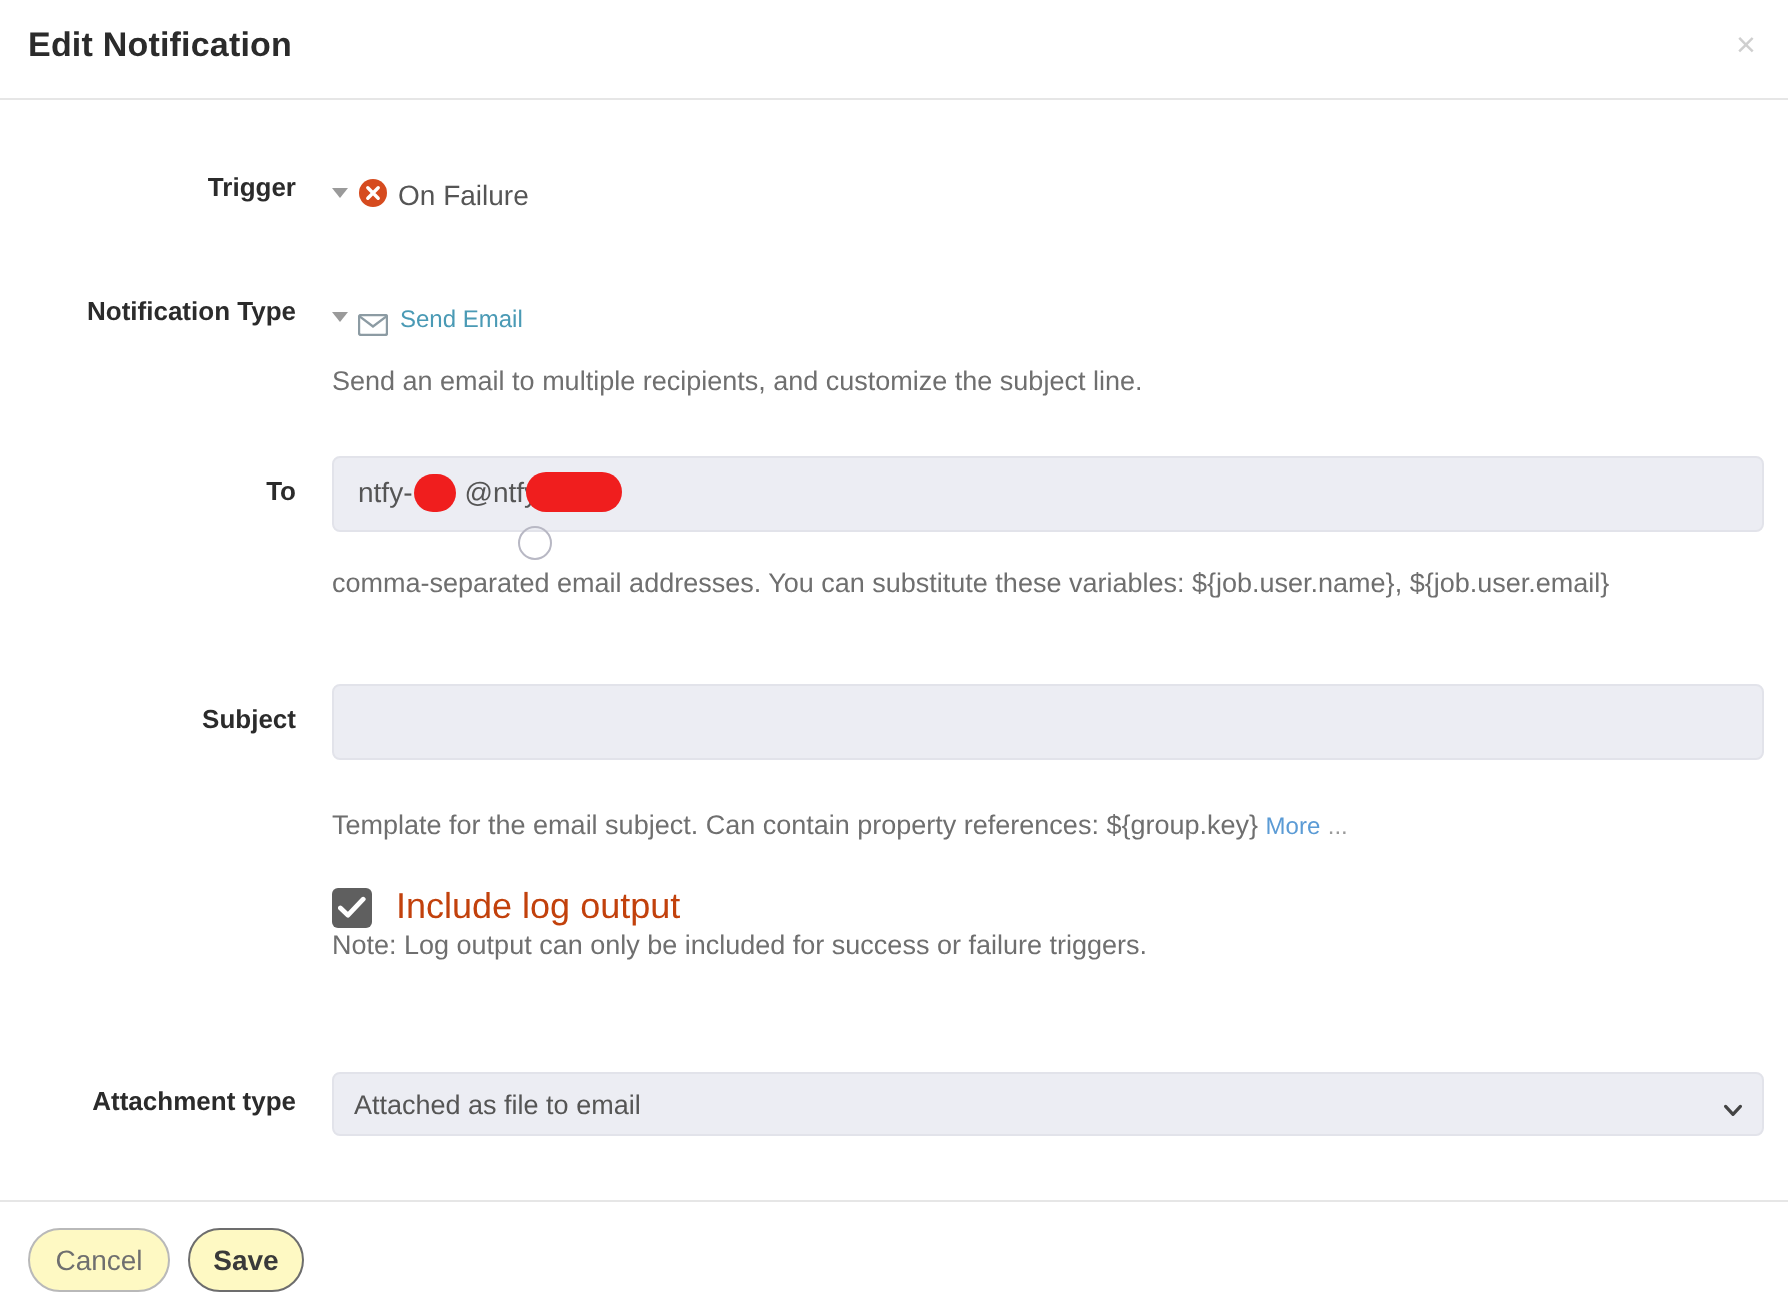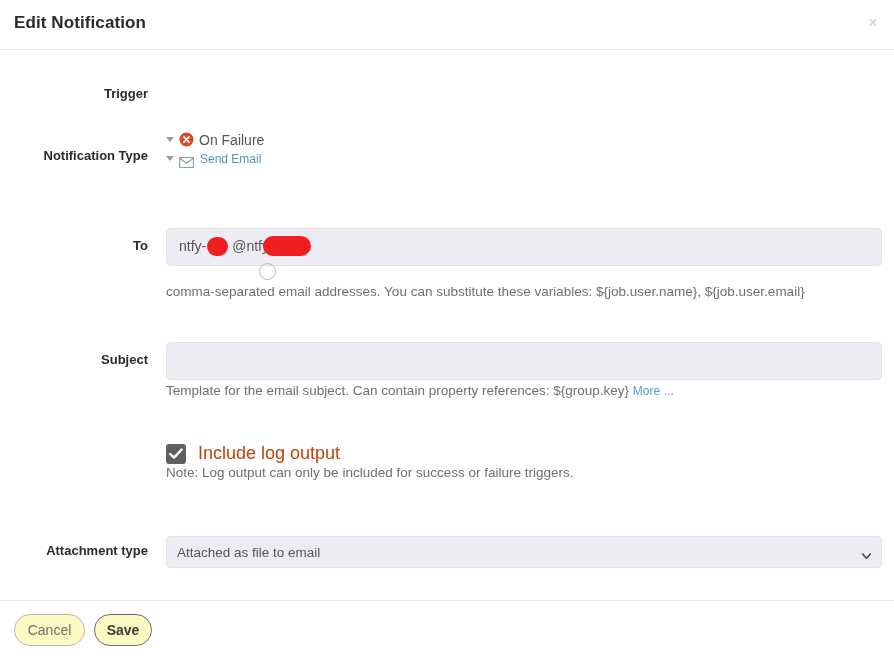--- a/index.html
+++ b/index.html
@@ -255,39 +255,40 @@
 
 <div class="modal-header">
   <div class="modal-title">Edit Notification</div>
   <div class="close-icon">×</div>
 </div>
 
 <div class="modal-body">
 
   <div class="form-row" style="top:36px;">
     <div class="form-label">Trigger</div>
-    <div class="field-col" style="top:0;margin-top:43px;">
+    <div class="field-col" style="top:0;">
       <div class="trigger-line">
         <span class="caret-down"></span><span class="fail-icon"><svg width="15" height="15" viewBox="0 0 15 15">
               <circle cx="7.5" cy="7.5" r="7" fill="#d64b1f"></circle>
               <path d="M4.9 4.9 L10.1 10.1 M10.1 4.9 L4.9 10.1" stroke="#ffffff" stroke-width="1.7" stroke-linecap="round"></path>
             </svg></span><span class="trigger-text">On Failure</span>
       </div>
     </div>
   </div>
 
   <div class="form-row" style="top:98px;">
     <div class="form-label">Notification Type</div>
     <div class="field-col" style="top:0;">
       <div class="nt-line">
         <span class="caret-down"></span><span class="env-icon"><svg width="15" height="11" viewBox="0 0 15 11">
               <rect x="0.5" y="0.5" width="14" height="10" rx="1" fill="#ffffff" stroke="#8c9ba3" stroke-width="1.2"></rect>
               <path d="M0.8 1.2 L7.5 6.2 L14.2 1.2" fill="none" stroke="#8c9ba3" stroke-width="1.2"></path>
             </svg></span><span class="link-teal">Send Email</span>
       </div>
+      <div class="help-text" style="margin-top:13px;">Send an email to multiple recipients, and customize the subject line.</div>
     </div>
   </div>
 
   <div class="form-row" style="top:178px;">
     <div class="form-label" style="top:10px;">To</div>
     <div class="field-col" style="top:0;">
       <div class="to-wrap">
         <input class="text-input" type="text" value="" style="">
         <span class="to-value"><span>ntfy-</span><span style="display:inline-block;width:26px;"></span><span>@ntfy</span></span>
         <span class="redact redact-1"></span>
@@ -295,21 +296,21 @@
         <span class="cursor-ring"></span>
       </div>
       <div class="help-text" style="margin-top:17px;">comma-separated email addresses. You can substitute these variables: ${job.user.name}, ${job.user.email}</div>
     </div>
   </div>
 
   <div class="form-row" style="top:292px;">
     <div class="form-label" style="top:10px;">Subject</div>
     <div class="field-col" style="top:0;">
       <input class="text-input" type="text" value="" placeholder="" style="">
-      <div class="help-text" style="margin-top:2px;">
+      <div class="help-text" style="margin-top:24px;">
         <span>Template for the email subject. Can contain property references: ${group.key}</span>
         <span class="link-blue">More</span>
         <span class="dots">...</span>
       </div>
     </div>
   </div>
 
   <div class="form-row" style="top:393px;">
     <div class="field-col" style="top:0;">
       <div class="cb-row">

